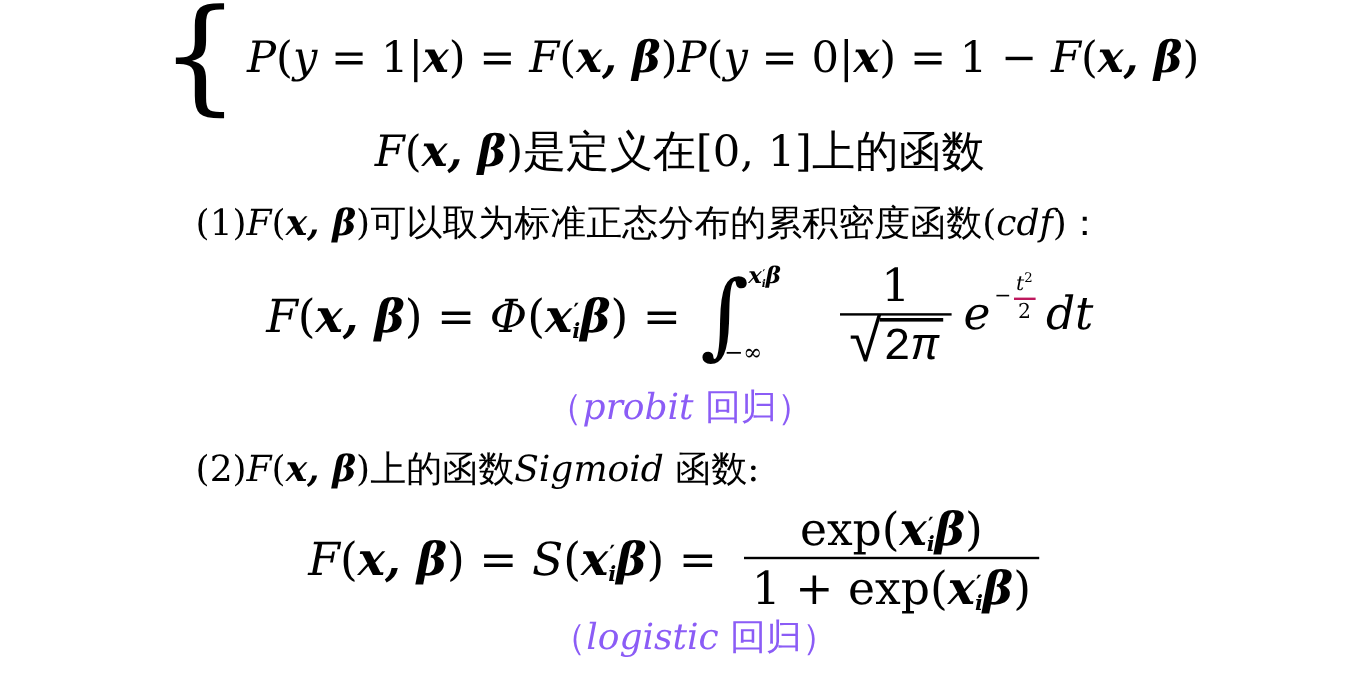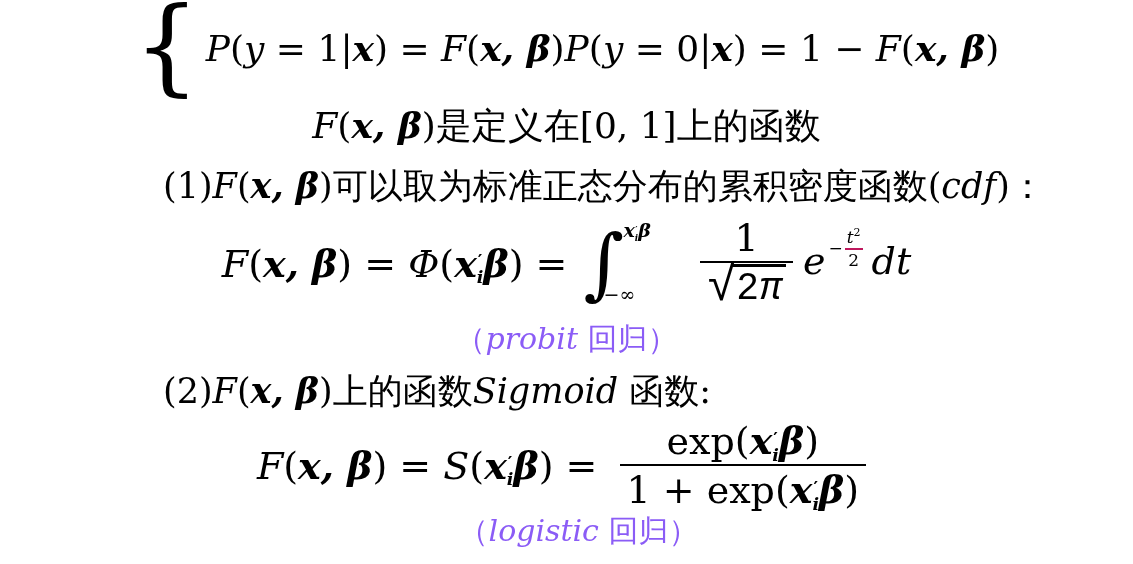--- a/index.html
+++ b/index.html
@@ -55,21 +55,21 @@
   
   .eexp { display:inline-flex; align-items:center; position:relative; top:-17px;
           font-size:17px; margin-left:3px; white-space:normal; vertical-align:middle; }
   .sfrac { display:inline-flex; flex-direction:column; align-items:center; margin-left:2px; }
   .sn { border-bottom:2px solid #be185d; padding:0 2px 1px; }
   .sn sup { font-size:0.65em; }
   .dtgap { margin-left:9px; }
 
   .eq-font { font-size:38px; }
   .txt-font { font-size:36px; }
-  .item-font { font-size:35px; }
+  .item-font { font-size:30px; }
   .red-font { font-size:30px; }
 </style>
 </head>
 <body>
 
 <div class="page">
 
   <div class="row" style="top:0px;height:98px;">
     <span class="brace">{</span>
     <span class="case-col">

